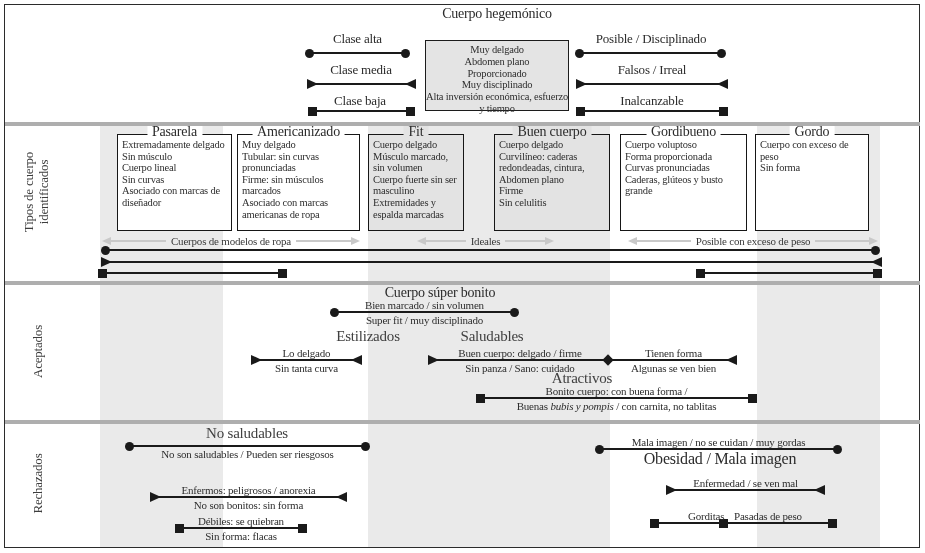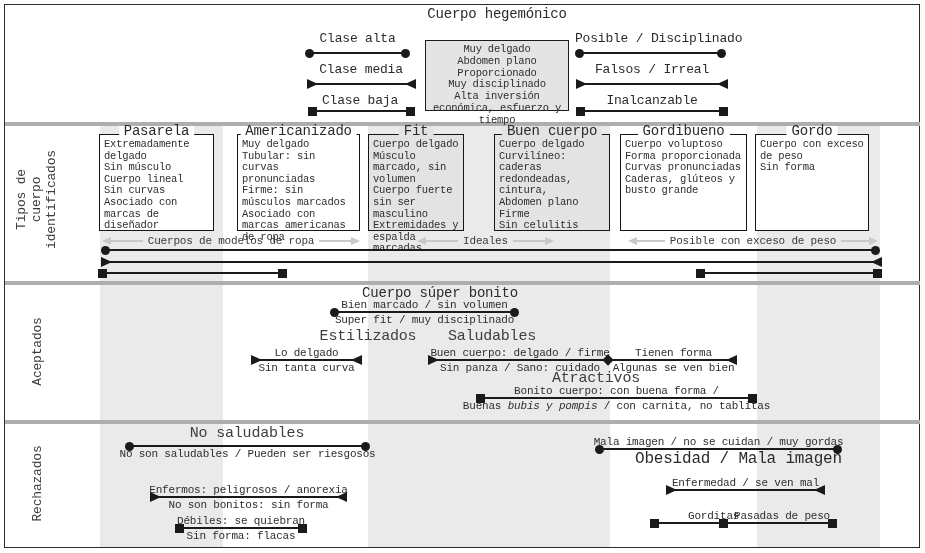--- a/index.html
+++ b/index.html
@@ -1,17 +1,17 @@
 <!DOCTYPE html>
 <html><head>
 <meta charset="utf-8">
 <style>
   html,body{margin:0;padding:0;background:#fff;}
   #fig{position:relative;width:925px;height:553px;background:#fff;overflow:hidden;
-       font-family:Liberation Mono, monospace;color:#2e2e2e;letter-spacing:-0.2px;}
+       font-family:Liberation Serif, serif;color:#2e2e2e;letter-spacing:-0.2px;}
   #frame{position:absolute;left:4px;top:4px;right:5px;bottom:5px;border:1.6px solid #2b2b2b;}
   .band{position:absolute;top:122px;height:425px;background:#eaeaea;}
   #band-a{left:100px;width:123px;}
   #band-b{left:368px;width:242px;}
   #band-c{left:757px;width:123px;}
   .divider{position:absolute;left:5px;width:915px;height:4px;background:#aeaeae;}
   .vlabel{position:absolute;transform:rotate(-90deg);text-align:center;font-size:13px;
           color:#3d3d3d;line-height:15px;}
   .lab13{position:absolute;text-align:center;font-size:13px;color:#2b2b2b;white-space:nowrap;}
   .h14{position:absolute;text-align:center;font-size:14px;color:#2b2b2b;white-space:nowrap;}
@@ -105,21 +105,21 @@
     <span class="mk tri-l right"></span>
   </div>
   <div class="lab13" style="left:576px;top:93px;width:152px">Inalcanzable</div>
   <div class="mline" style="left:578px;top:110px;width:148px">
     <span class="mk square left"></span>
     <span class="mk square right"></span>
   </div>
 
   <div class="vlabel" style="left:-14px;top:177px;width:100px">Tipos de cuerpo identificados</div>
 
-  <div class="tbox" style="left:99px;width:115px">
+  <div class="tbox" style="left:117px;width:115px">
     <span class="title">Pasarela</span>
     <div>
         <div>Extremadamente delgado</div>
         <div>Sin músculo</div>
         <div>Cuerpo lineal</div>
         <div>Sin curvas</div>
         <div>Asociado con marcas de diseñador</div>
       </div>
   </div>
   <div class="tbox" style="left:237px;width:123px">
@@ -230,21 +230,21 @@
     <span class="mk tri-r left"></span>
     <span class="mk diamond right"></span>
     <span class="lab below">Sin panza / Sano: cuidado</span>
   </div>
   <div class="mline" style="left:612px;top:359px;width:123px">
     <span class="lab above">Tienen forma</span>
     <span class="mk tri-l right"></span>
     <span class="lab below">Algunas se ven bien</span>
   </div>
 
-  <div class="h15" style="left:526px;top:370px;width:140px">Atractivos</div>
+  <div class="h15" style="left:512px;top:370px;width:140px">Atractivos</div>
   <div class="mline" style="left:478px;top:397px;width:277px">
     <span class="lab above">Bonito cuerpo: con buena forma /</span>
     <span class="mk square left"></span>
     <span class="mk square right"></span>
     <span class="lab below"><span>Buenas </span><i>bubis y pompis</i><span> / con carnita, no tablitas</span></span>
   </div>
 
   <div class="vlabel" style="left:-13px;top:476px;width:100px">Rechazados</div>
 
   <div class="h15" style="left:162px;top:425px;width:170px">No saludables</div>

